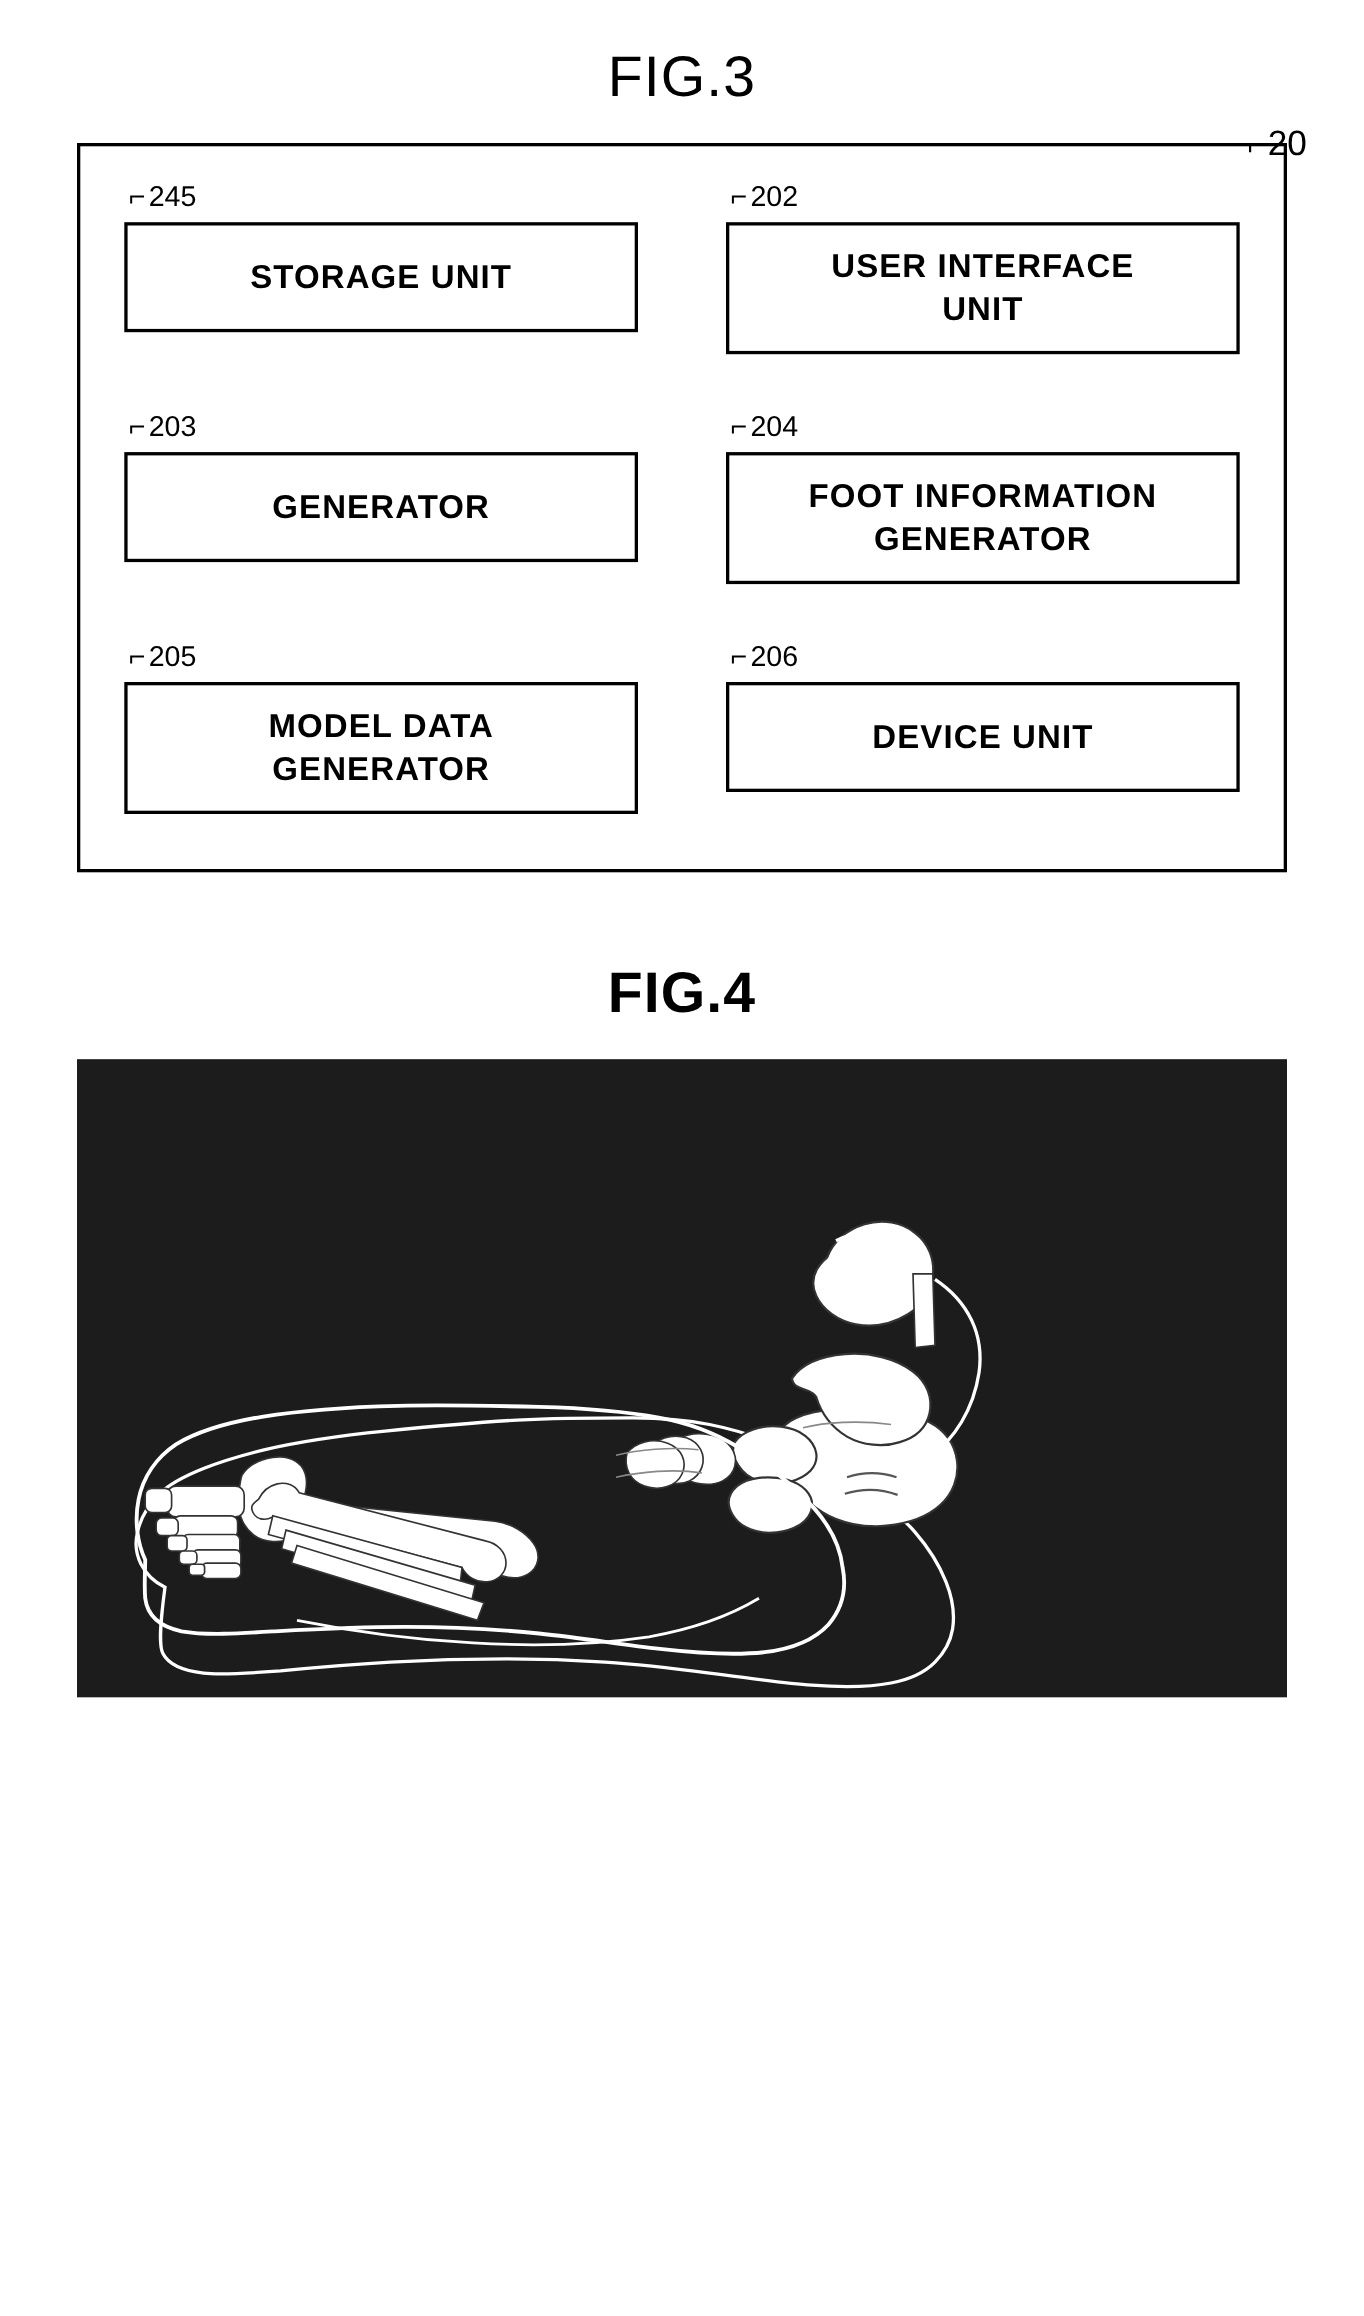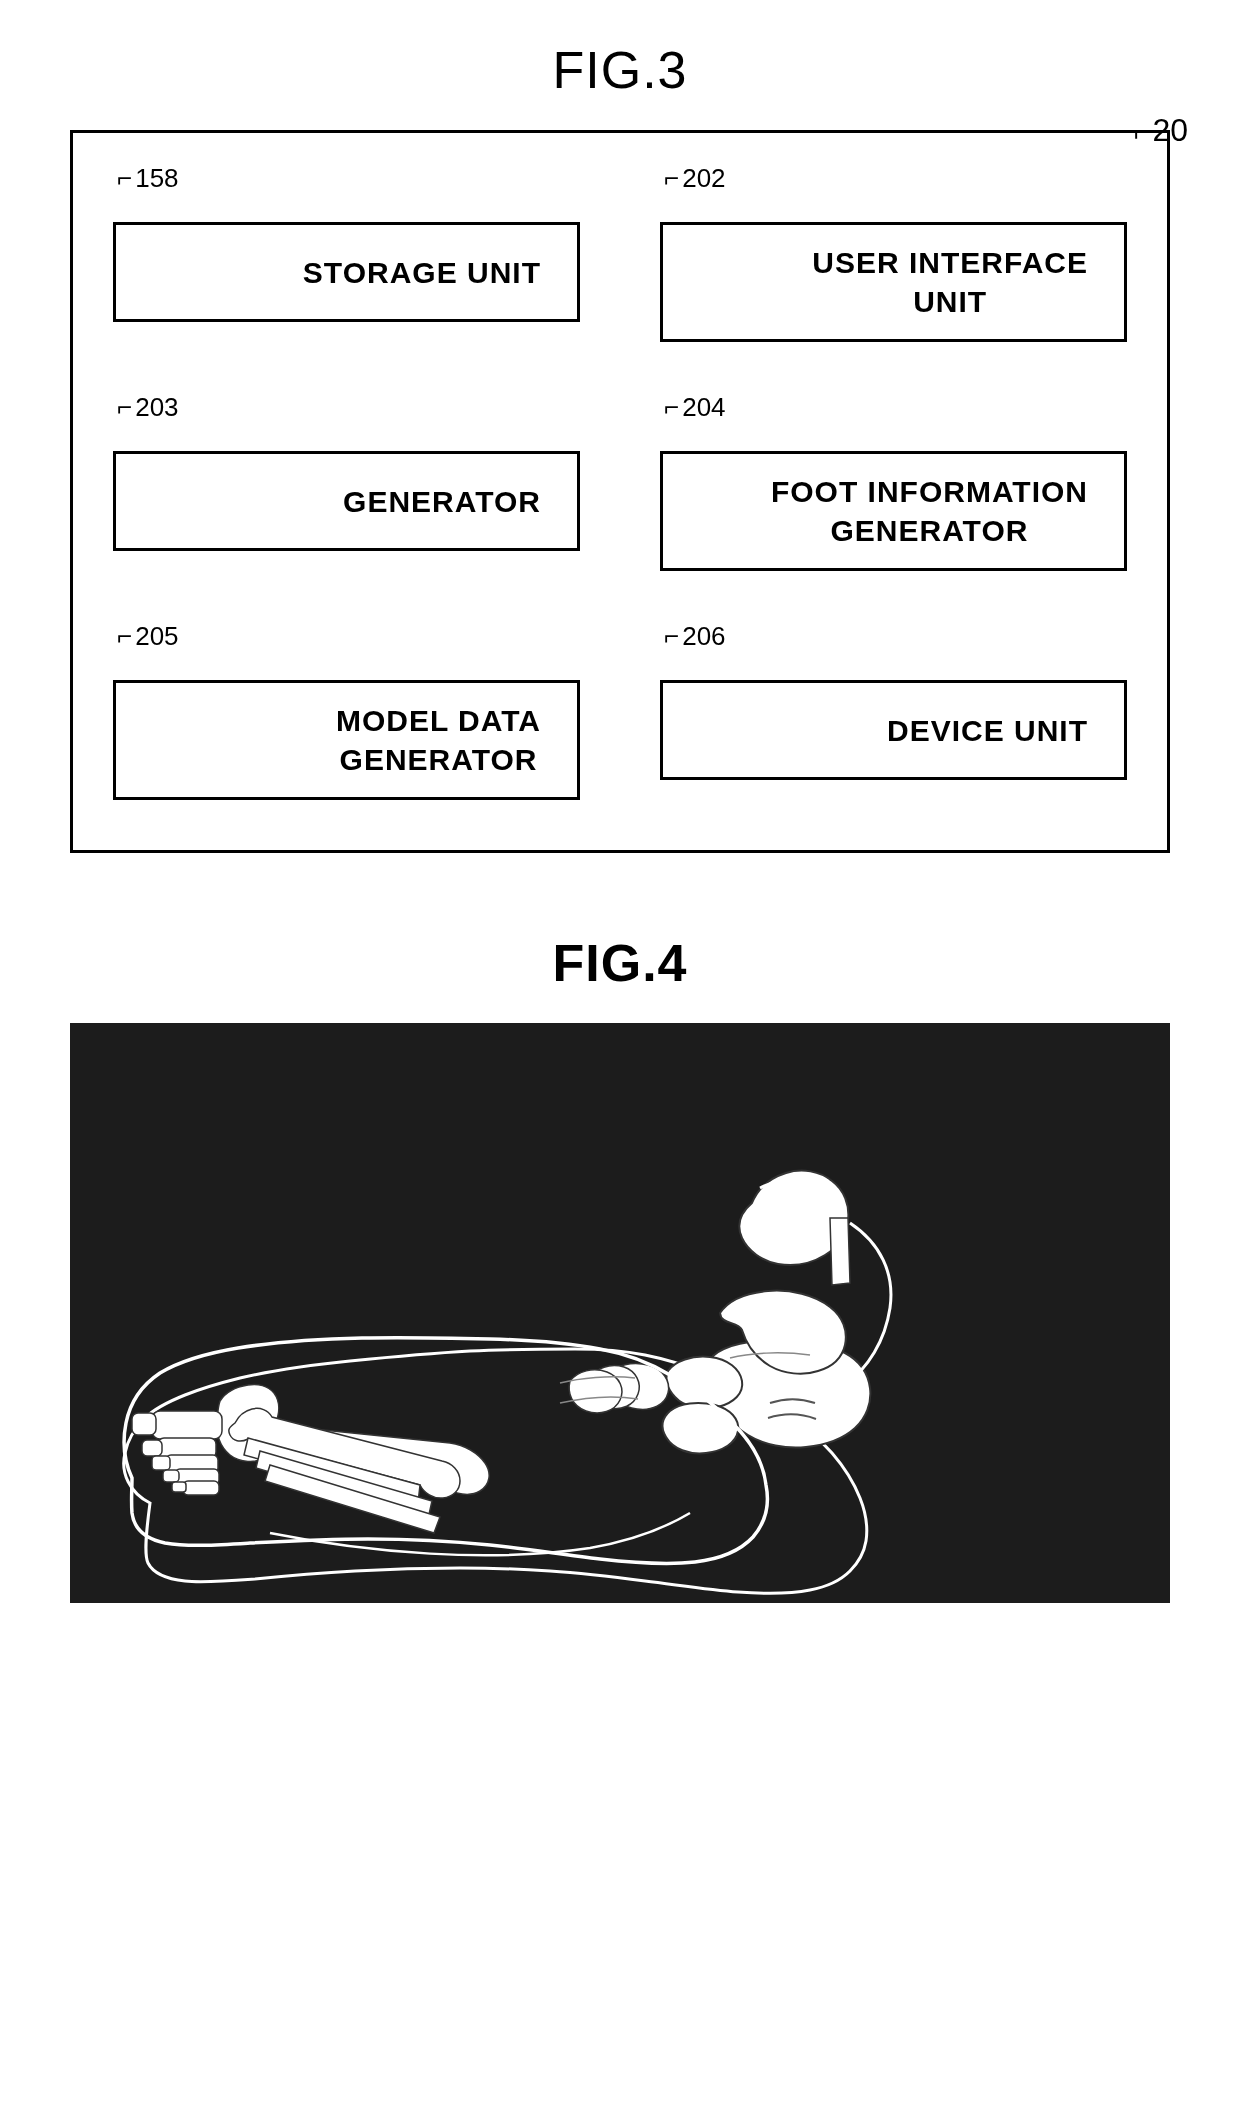--- a/index.html
+++ b/index.html
@@ -86,23 +86,22 @@
       font-size: 26px;
       margin-right: 3px;
     }
 
     .unit-box {
       border: 3px solid #000;
       width: 100%;
       min-height: 100px;
       display: flex;
       align-items: center;
-      justify-content: flex-end;
+      justify-content: center;
       padding: 18px 36px;
-      margin-top: 20px;
     }
 
     .unit-box-text {
       font-size: 30px;
       font-weight: bold;
       text-align: center;
       letter-spacing: 1px;
       line-height: 1.3;
     }
 
@@ -138,21 +137,21 @@
 <body>
 
 <div class="fig-title">FIG.3</div>
 
 <div class="diagram-container">
   <div class="corner-label">20</div>
   <div class="outer-box">
     <div class="grid">
 
       <div class="unit-cell">
-        <div class="unit-ref">158</div>
+        <div class="unit-ref">245</div>
         <div class="unit-box">
           <span class="unit-box-text">STORAGE UNIT</span>
         </div>
       </div>
 
       <div class="unit-cell">
         <div class="unit-ref">202</div>
         <div class="unit-box">
           <span class="unit-box-text">USER INTERFACE<br>UNIT</span>
         </div>

